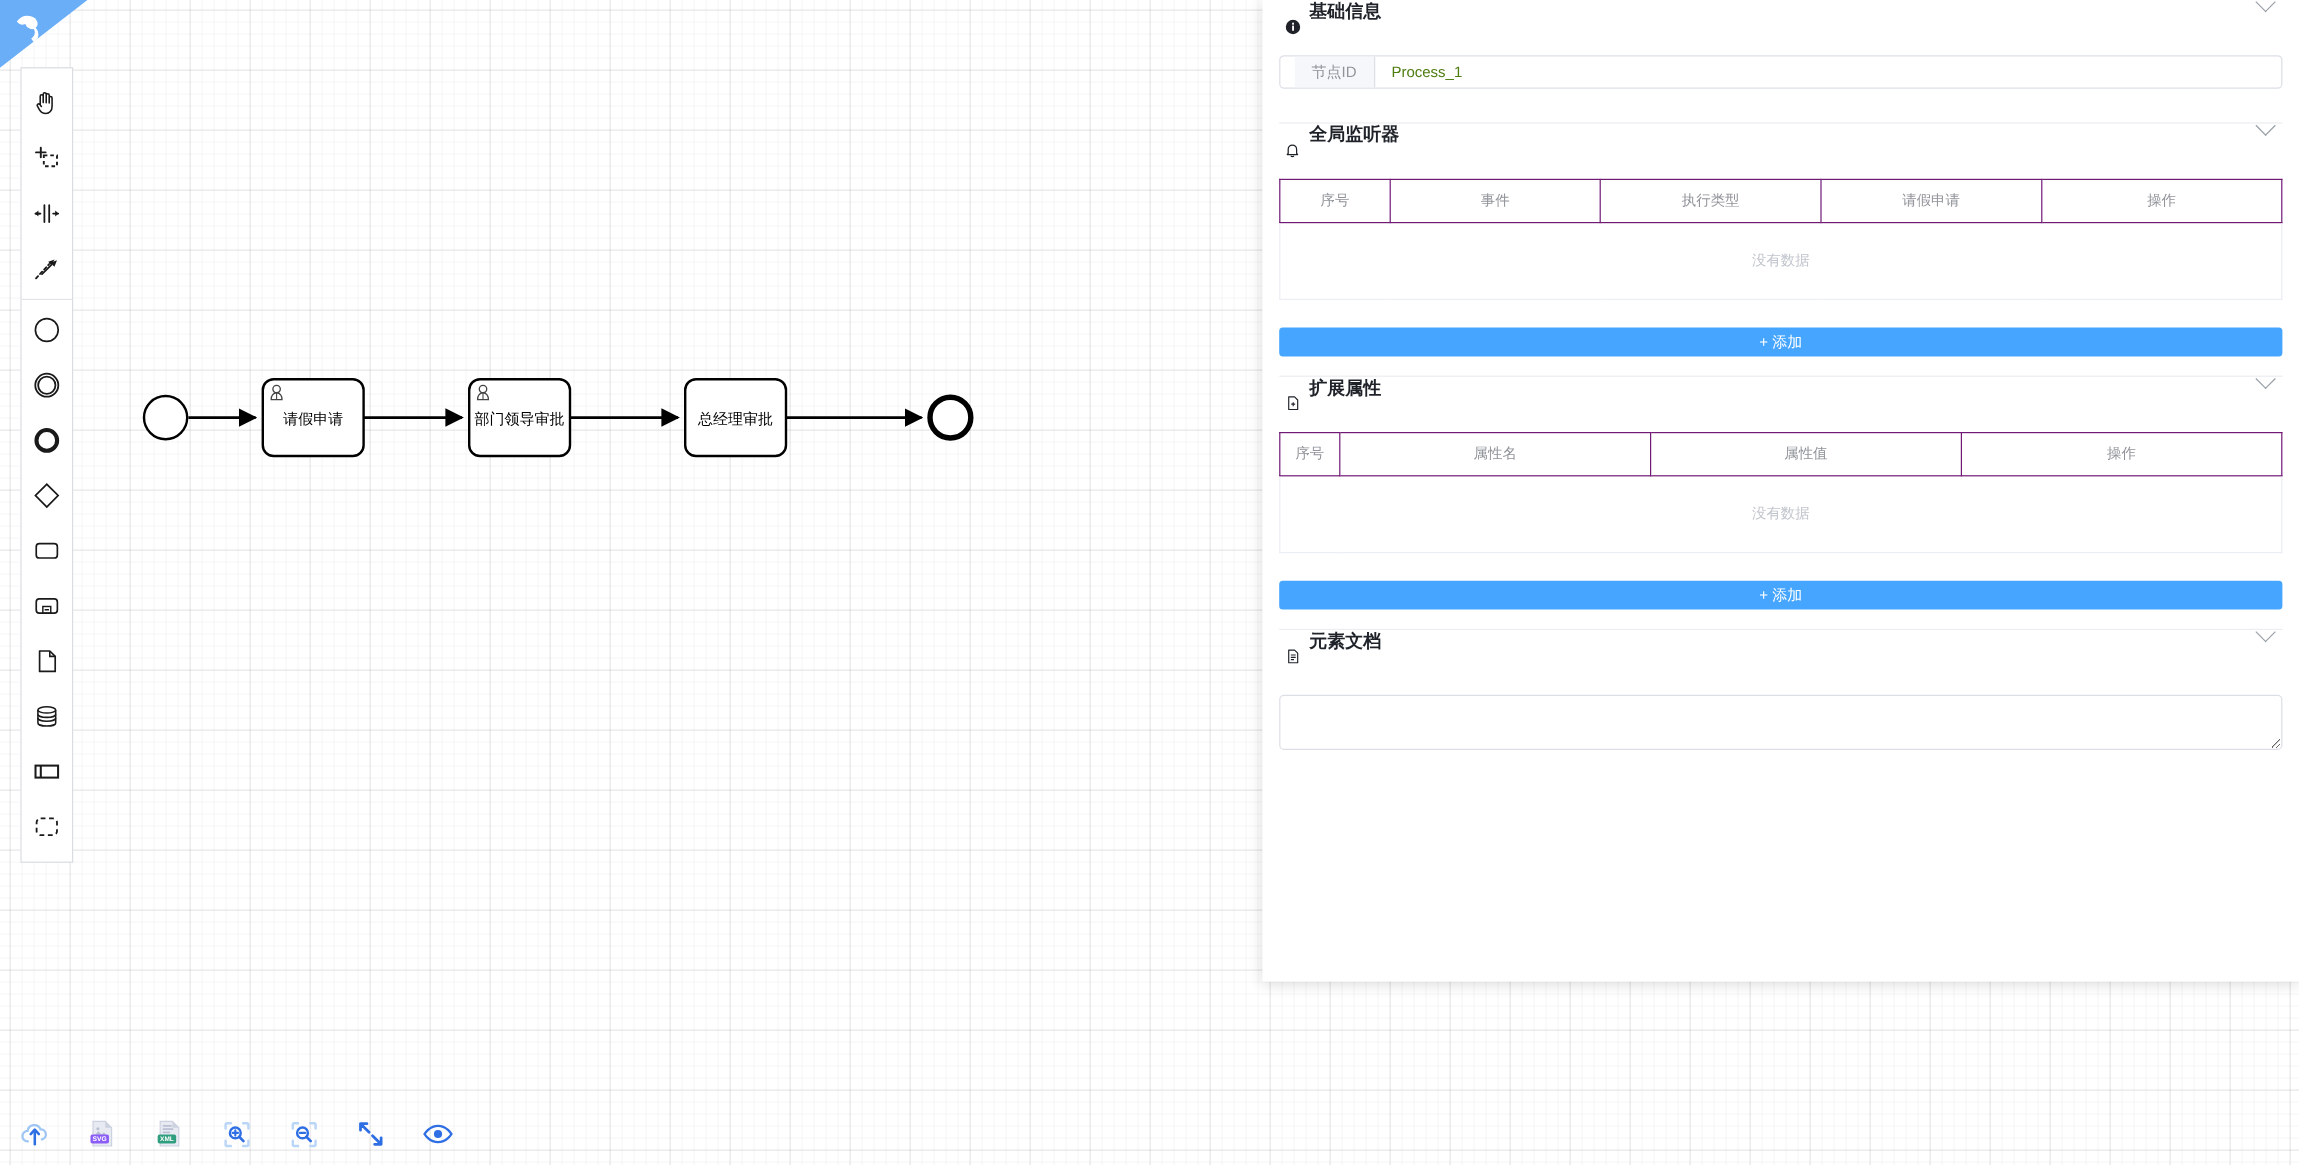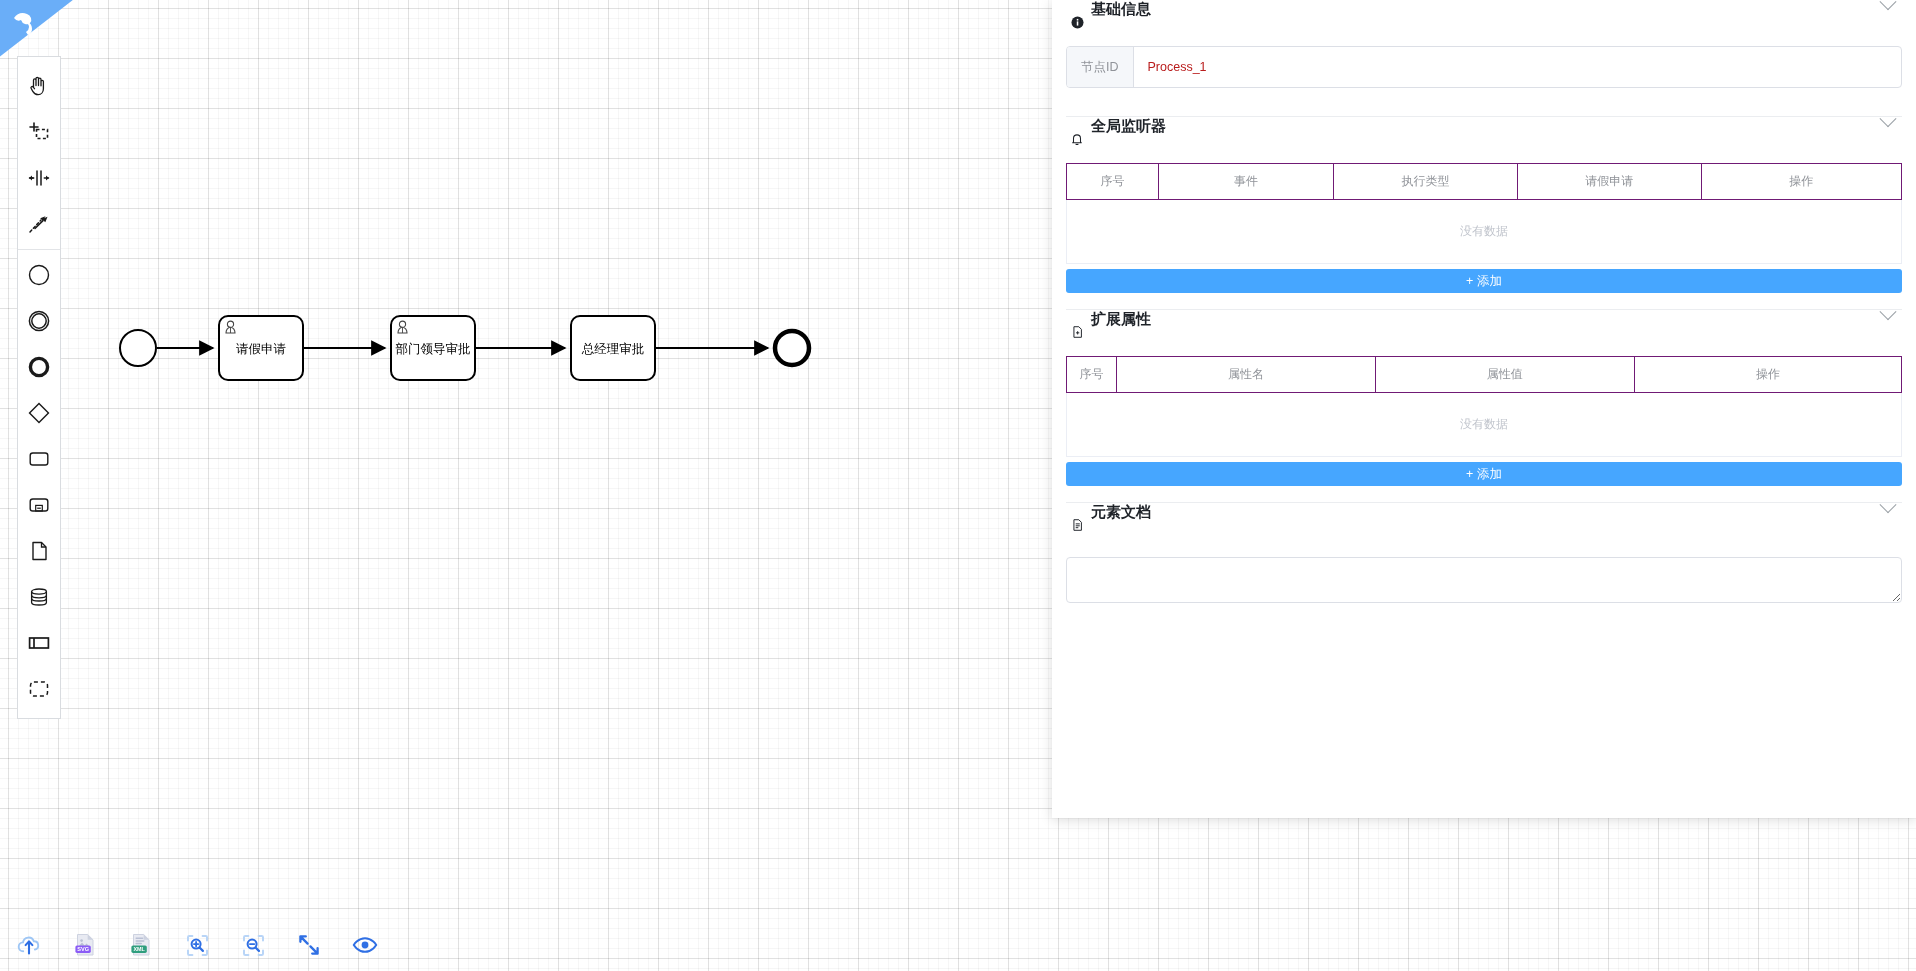--- a/index.html
+++ b/index.html
@@ -92,45 +92,45 @@
     margin-left: auto; width: 12px; height: 12px;
     border-right: 1.4px solid #9aa0a6; border-bottom: 1.4px solid #9aa0a6;
     transform: rotate(45deg) translate(-3px,-3px);
   }
   .sec-content { padding: 2px 0 16px 0; }
 
   
   .form-row {
     display: flex; align-items: stretch;
     border: 1px solid #dcdfe6; border-radius: 4px;
-    margin: 0 0 12px 0; height: 42px; overflow: hidden; background: #fff;
+    margin: 0 0 12px 0; height: 28px; overflow: hidden; background: #fff; padding-left: 12px;
   }
   .form-label {
     background: #f5f7fa; border-right: 1px solid #dcdfe6;
     display: flex; align-items: center; justify-content: center;
     font-size: 12.5px; color: #909399; padding: 0 14px; white-space: nowrap;
   }
   .form-input {
     flex: 1 1 auto; border: none; outline: none;
-    font-size: 12.5px; color: #b91c1c; padding: 0 14px;
+    font-size: 12.5px; color: #4d7c0f; padding: 0 14px;
     font-family: "Liberation Sans", sans-serif; background: transparent;
   }
 
   
   .tbl { width: 100%; border-collapse: collapse; border: 1px solid #ebeef5; font-size: 12px; }
   .tbl th {
     font-weight: normal; color: #909399; background: #fff;
     height: 36px; border: 1px solid #701a75; text-align: center;
   }
   .tbl td {
     height: 64px; text-align: center; color: #c0c4cc;
     border: 1px solid #ebeef5; border-top: none;
   }
   .btn-add {
-    display: block; width: 100%; margin-top: 5px;
+    display: block; width: 100%; margin-top: 23px;
     background: #46a6ff; color: #fff; border: none; border-radius: 3px;
     height: 24px; font-size: 12.5px; cursor: pointer;
     font-family: "Liberation Sans", sans-serif;
   }
 
   .doc-area {
     width: 100%; height: 46px; resize: vertical;
     border: 1px solid #dcdfe6; border-radius: 4px;
     outline: none; padding: 6px 12px; font-size: 12.5px; color: #606266;
     font-family: "Liberation Sans", sans-serif;

